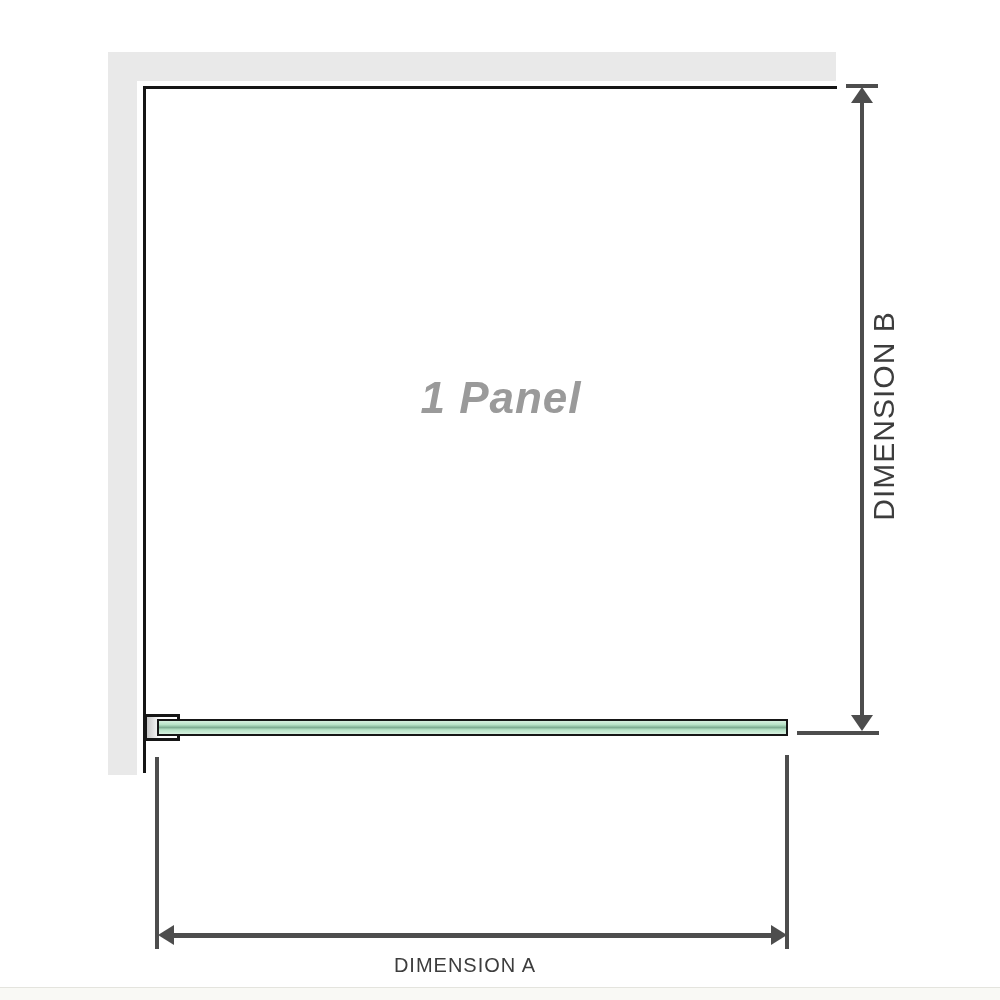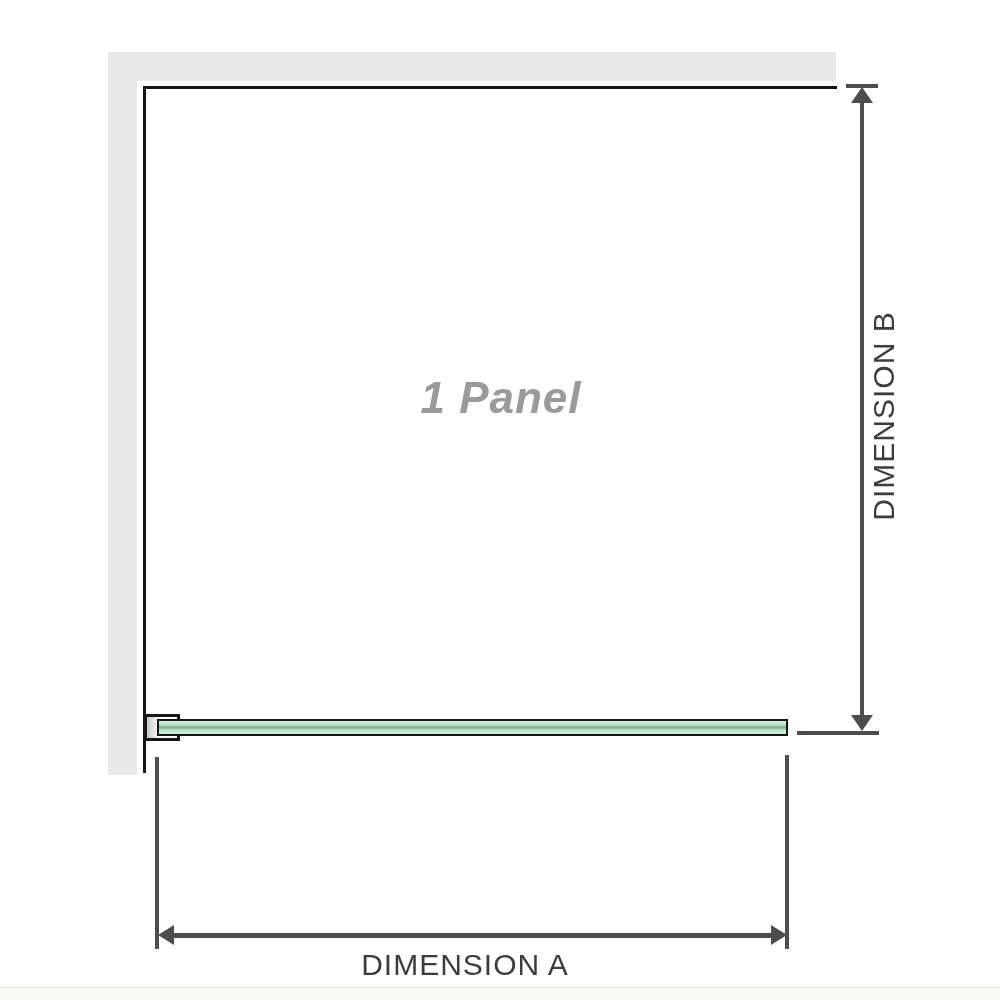--- a/index.html
+++ b/index.html
@@ -87,21 +87,21 @@
     border-top:10px solid transparent;border-bottom:10px solid transparent;
     border-right:16px solid var(--dim-color);
   }
   .dima-arrow-right{
     left:771px;top:925px;width:0;height:0;
     border-top:10px solid transparent;border-bottom:10px solid transparent;
     border-left:16px solid var(--dim-color);
   }
   .dima-label{
     left:465px;top:965px;transform:translate(-50%,-50%);
-    font-size:30px;font-weight:400;letter-spacing:1px;color:var(--label-color);
+    font-size:20px;font-weight:400;letter-spacing:1px;color:var(--label-color);
     white-space:nowrap;
   }
 
   
   .footer-strip{
     left:0;top:987px;width:1000px;height:13px;
     background:var(--footer-strip);border-top:1px solid var(--footer-line);
     box-sizing:border-box;
   }
 </style>

